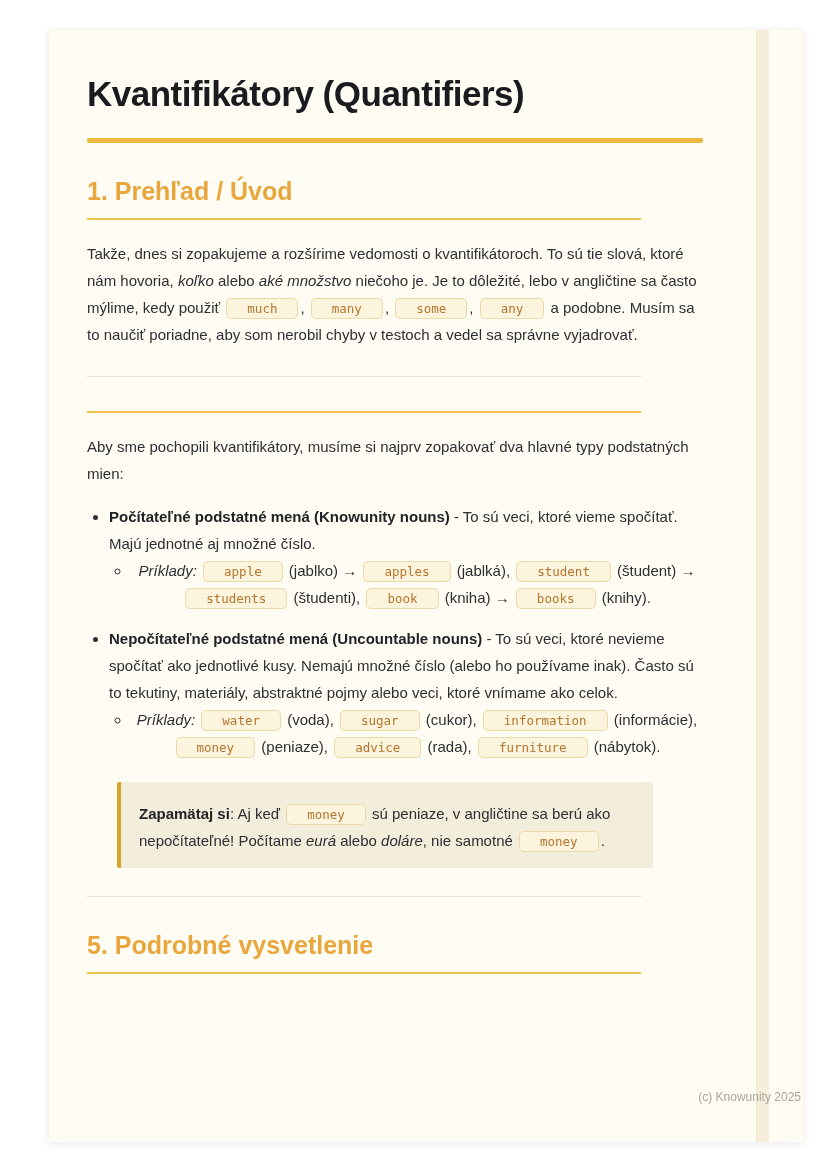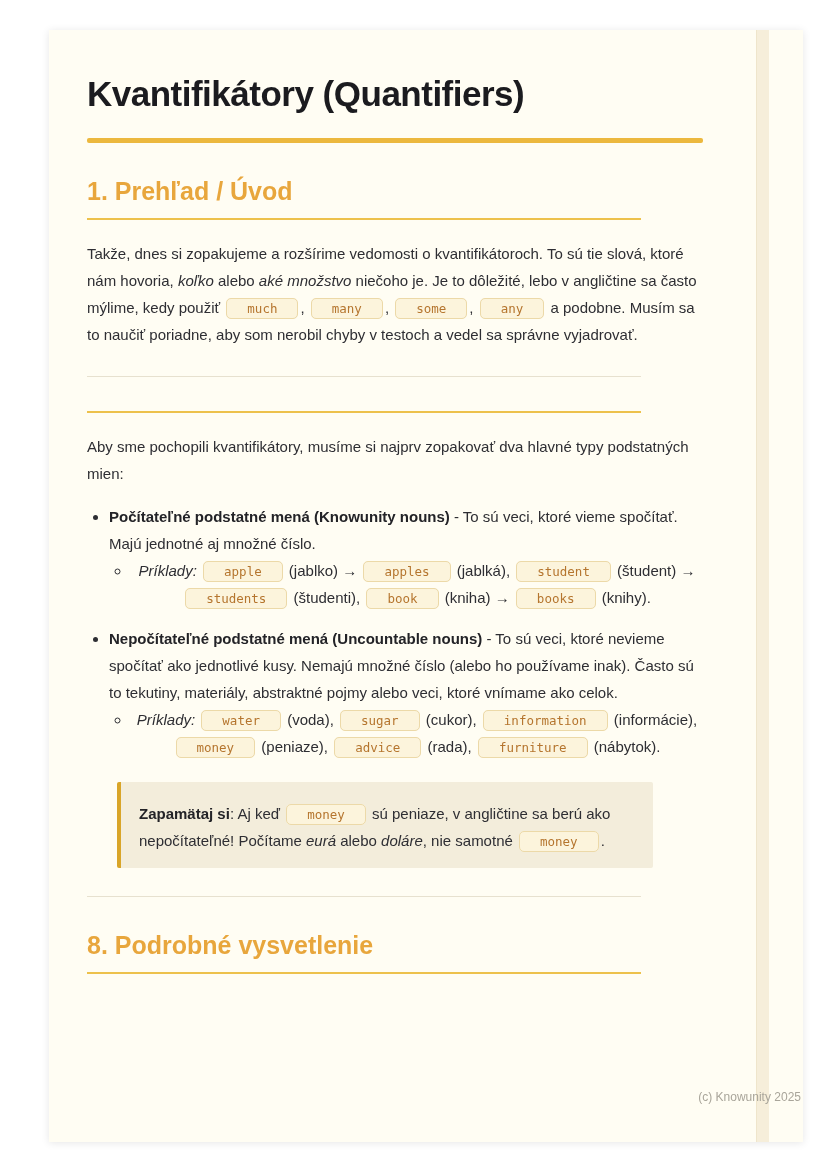--- a/index.html
+++ b/index.html
@@ -116,19 +116,19 @@
       </ul>
 
       <aside class="callout">
         <p class="para"><span class="run run-bold">Zapamätaj si</span><span class="run run-plain">: Aj keď </span><span class="run run-code">money</span><span class="run run-plain"> sú peniaze, v angličtine sa berú ako nepočítateľné! Počítame </span><span class="run run-italic">eurá</span><span class="run run-plain"> alebo </span><span class="run run-italic">doláre</span><span class="run run-plain">, nie samotné </span><span class="run run-code">money</span><span class="run run-plain">.</span></p>
       </aside>
     </section>
 
     <hr class="divider">
 
     <section>
-      <h2 class="sec-heading">8. Podrobné vysvetlenie</h2>
+      <h2 class="sec-heading">5. Podrobné vysvetlenie</h2>
       <div class="sec-rule"></div>
     </section>
   </main>
 
   <div class="footer">(c) Knowunity 2025</div>
 </div>
 
 </body></html>

